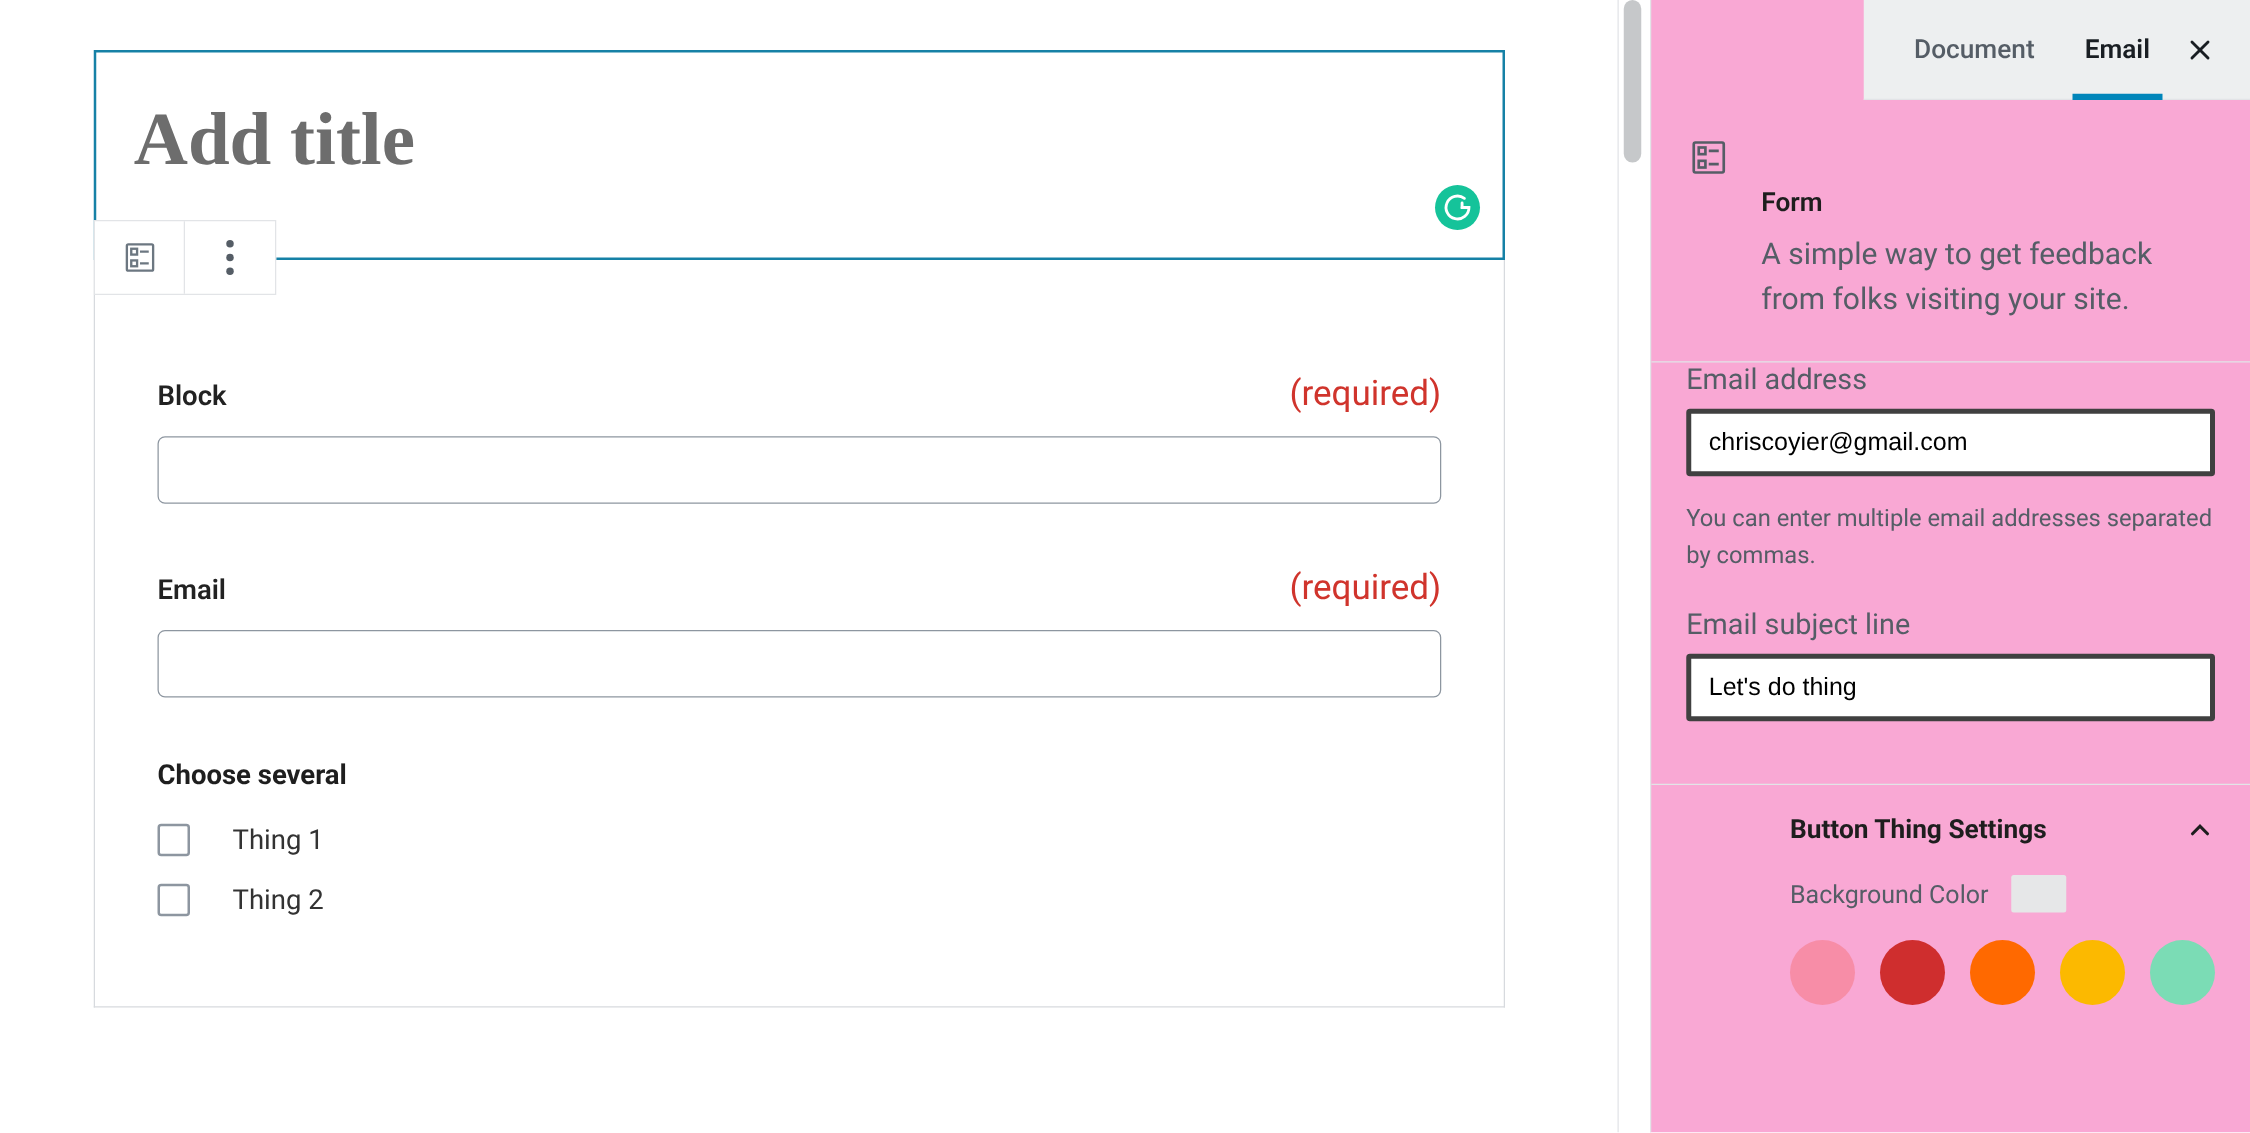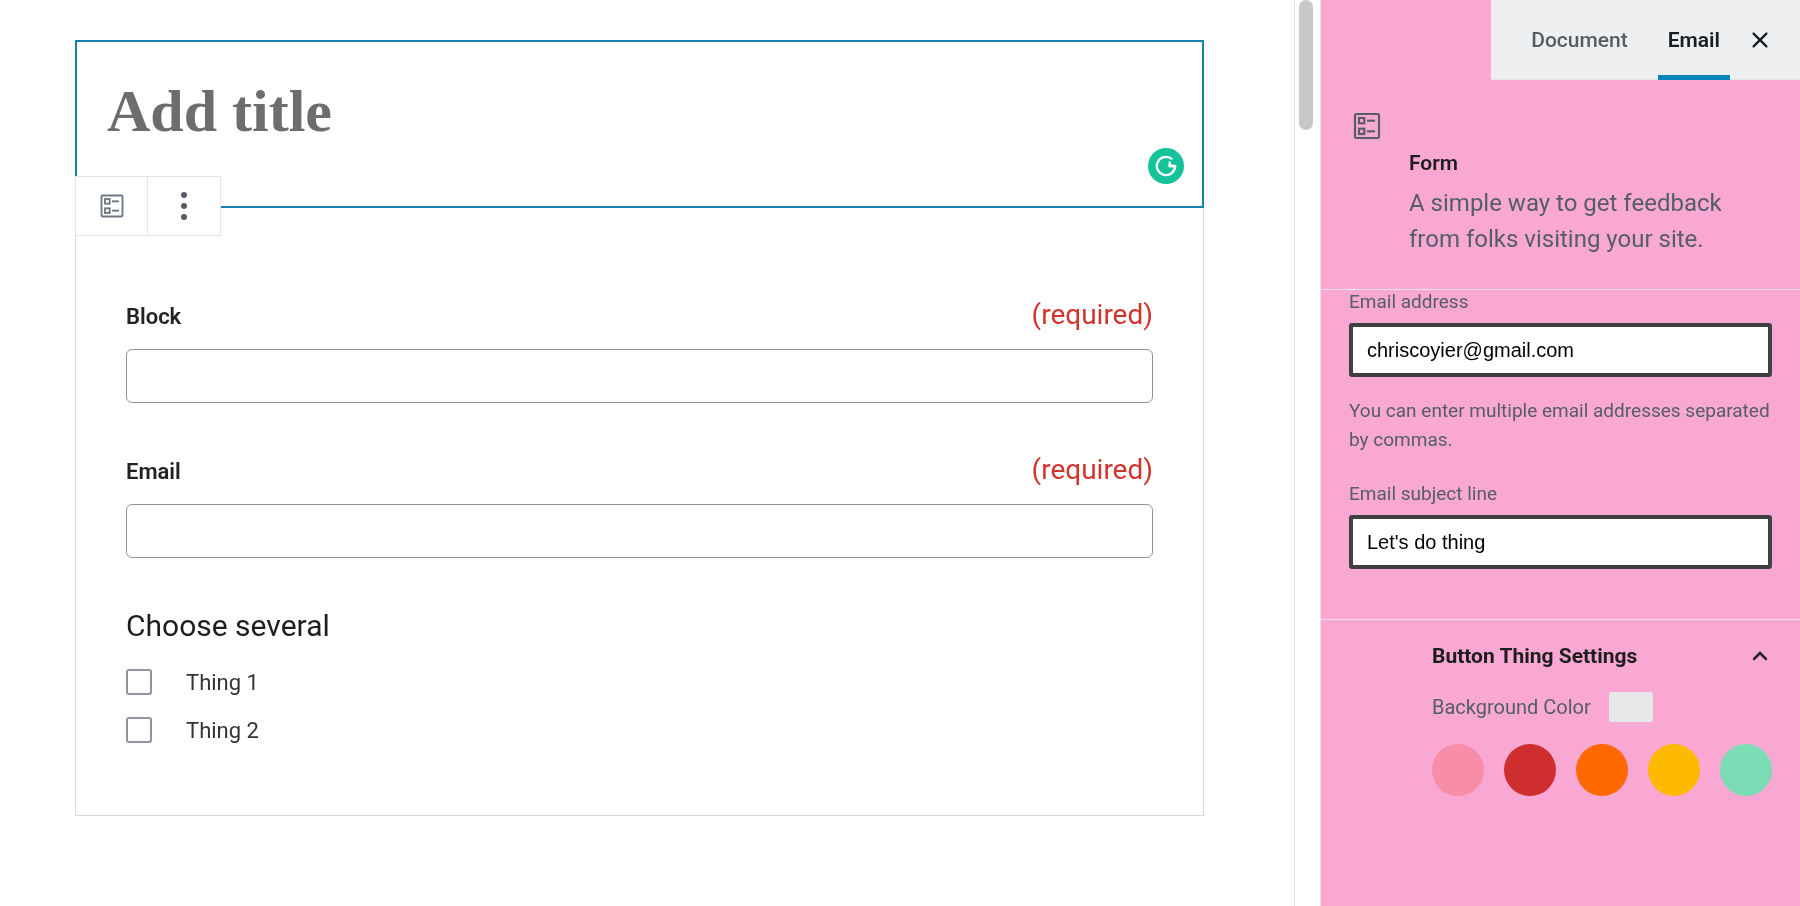--- a/index.html
+++ b/index.html
@@ -79,21 +79,21 @@
   .required-tag { font-size: 28px; color: #d0342c; }
   .text-input {
     width: 100%;
     height: 54px;
     border: 1px solid #8d96a0;
     border-radius: 6px;
     padding: 0 14px;
     font-size: 20px;
     background: #fff;
   }
-  .choices-label { font-size: 30px; font-weight: 400; margin-bottom: 26px; }
+  .choices-label { font-size: 22px; font-weight: 700; margin-bottom: 26px; }
   .choice-row {
     display: flex; align-items: center; gap: 34px;
     margin-bottom: 22px; font-size: 22px; color: #333;
   }
   .choice-row input[type=checkbox]{
     width: 26px; height: 26px;
     appearance: none;
     border: 2px solid #8d96a0;
     border-radius: 3px;
     background: #fff;
@@ -171,21 +171,21 @@
   .block-desc .bd-text { font-size: 24px; color: #555d66; line-height: 1.5; }
 
   .panel-head {
     display:flex; align-items:center; justify-content:space-between;
     padding: 24px 28px;
     cursor: pointer;
   }
   .panel-head .ph-title { font-size: 21px; font-weight: 700; }
   .panel-head svg { width: 24px; height: 24px; }
   .panel-body { padding: 0 28px 30px 28px; }
-  .sb-label { font-size: 19px; color: #555d66; margin-bottom: 10px; display:block; }
+  .sb-label { font-size: 23px; color: #555d66; margin-bottom: 10px; display:block; }
   .sb-input {
     width: 100%; height: 54px;
     border: 4px solid #404040; border-radius: 3px;
     padding: 0 14px; font-size: 20px;
     margin-bottom: 20px;
   }
   .sb-help { font-size: 19px; color: #555d66; line-height: 1.5; margin-bottom: 28px; }
 
   .bg-color-row { display:flex; align-items:center; gap:18px; margin-bottom:22px;}
   .bg-color-row .bc-label { font-size: 20px; color:#555d66; }

